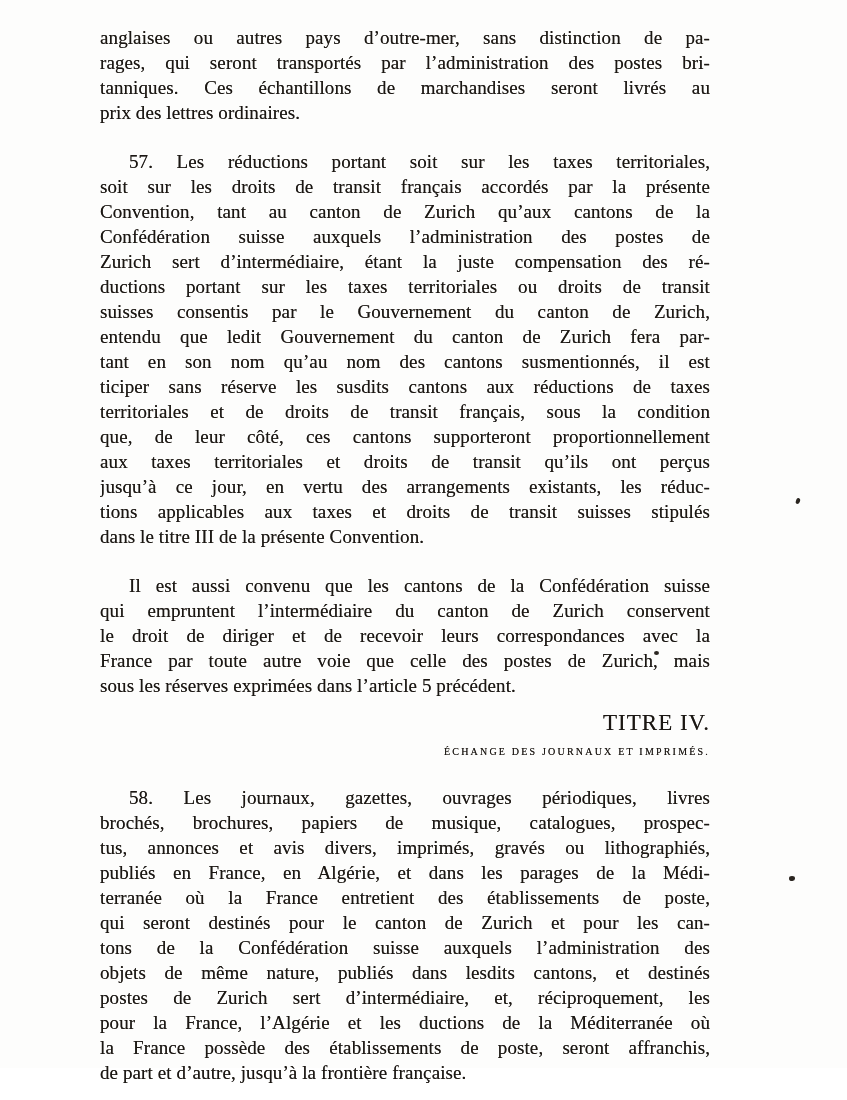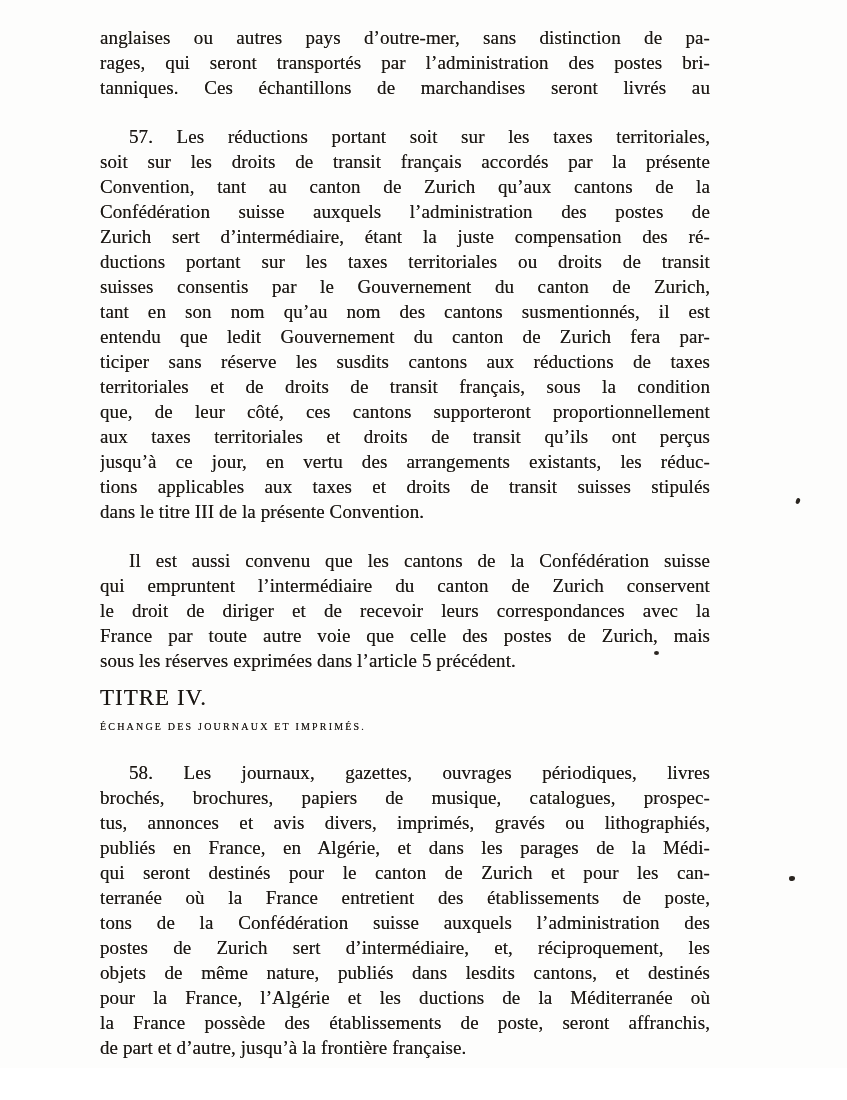--- a/index.html
+++ b/index.html
@@ -45,21 +45,21 @@
   .line.indent {
     padding-left: 29px;
     margin-top: 24px;
   }
   .line.last {
     text-align-last: left;
   }
   .section-heading {
     margin-top: 12px;
     margin-bottom: 12px;
-    text-align: left;
+    text-align: right;
   }
   .section-title {
     font-size: 23px;
     line-height: 26px;
     letter-spacing: 1px;
     color: #1b1713;
     text-shadow: 0 0 0.6px rgba(25, 20, 15, 0.65);
   }
   .section-subtitle {
     margin-top: 7px;
@@ -98,31 +98,32 @@
 </style>
 </head>
 <body>
 
 <div class="page">
   <div class="page-text">
       <div class="paragraph">
         <div class="line">anglaises ou autres pays d’outre-mer, sans distinction de pa-</div>
         <div class="line">rages, qui seront transportés par l’administration des postes bri-</div>
         <div class="line">tanniques. Ces échantillons de marchandises seront livrés au</div>
+        <div class="line last">prix des lettres ordinaires.</div>
       </div>
       <div class="paragraph">
         <div class="line indent">57. Les réductions portant soit sur les taxes territoriales,</div>
         <div class="line">soit sur les droits de transit français accordés par la présente</div>
         <div class="line">Convention, tant au canton de Zurich qu’aux cantons de la</div>
         <div class="line">Confédération suisse auxquels l’administration des postes de</div>
         <div class="line">Zurich sert d’intermédiaire, étant la juste compensation des ré-</div>
         <div class="line">ductions portant sur les taxes territoriales ou droits de transit</div>
         <div class="line">suisses consentis par le Gouvernement du canton de Zurich,</div>
+        <div class="line">entendu que ledit Gouvernement du canton de Zurich fera par-</div>
         <div class="line">tant en son nom qu’au nom des cantons susmentionnés, il est</div>
-        <div class="line">entendu que ledit Gouvernement du canton de Zurich fera par-</div>
         <div class="line">ticiper sans réserve les susdits cantons aux réductions de taxes</div>
         <div class="line">territoriales et de droits de transit français, sous la condition</div>
         <div class="line">que, de leur côté, ces cantons supporteront proportionnellement</div>
         <div class="line">aux taxes territoriales et droits de transit qu’ils ont perçus</div>
         <div class="line">jusqu’à ce jour, en vertu des arrangements existants, les réduc-</div>
         <div class="line">tions applicables aux taxes et droits de transit suisses stipulés</div>
         <div class="line last">dans le titre III de la présente Convention.</div>
       </div>
       <div class="paragraph">
         <div class="line indent">Il est aussi convenu que les cantons de la Confédération suisse</div>
@@ -133,25 +134,25 @@
       </div>
       <div class="section-heading">
         <div class="section-title">TITRE IV.</div>
         <div class="section-subtitle">ÉCHANGE DES JOURNAUX ET IMPRIMÉS.</div>
       </div>
       <div class="paragraph">
         <div class="line indent">58. Les journaux, gazettes, ouvrages périodiques, livres</div>
         <div class="line">brochés, brochures, papiers de musique, catalogues, prospec-</div>
         <div class="line">tus, annonces et avis divers, imprimés, gravés ou lithographiés,</div>
         <div class="line">publiés en France, en Algérie, et dans les parages de la Médi-</div>
+        <div class="line">terranée où la France entretient des établissements de poste,</div>
         <div class="line">qui seront destinés pour le canton de Zurich et pour les can-</div>
-        <div class="line">terranée où la France entretient des établissements de poste,</div>
         <div class="line">tons de la Confédération suisse auxquels l’administration des</div>
+        <div class="line">objets de même nature, publiés dans lesdits cantons, et destinés</div>
         <div class="line">postes de Zurich sert d’intermédiaire, et, réciproquement, les</div>
-        <div class="line">objets de même nature, publiés dans lesdits cantons, et destinés</div>
         <div class="line">pour la France, l’Algérie et les ductions de la Méditerranée où</div>
         <div class="line">la France possède des établissements de poste, seront affranchis,</div>
         <div class="line last">de part et d’autre, jusqu’à la frontière française.</div>
       </div>
     </div>
   <div class="speck speck-apostrophe"></div>
   <div class="speck speck-dot-mid"></div>
   <div class="speck speck-dot-low"></div>
 </div>
 

